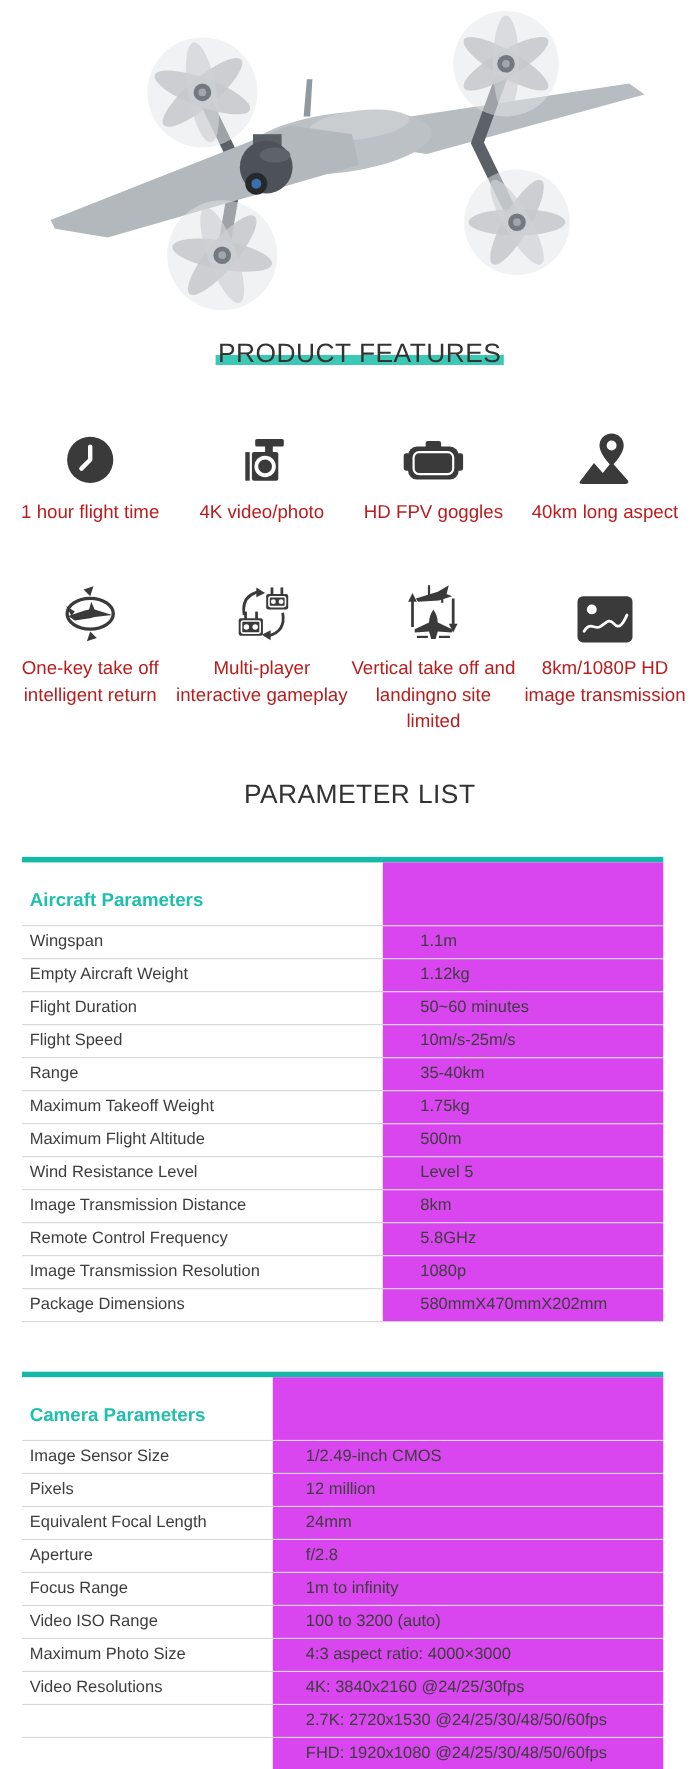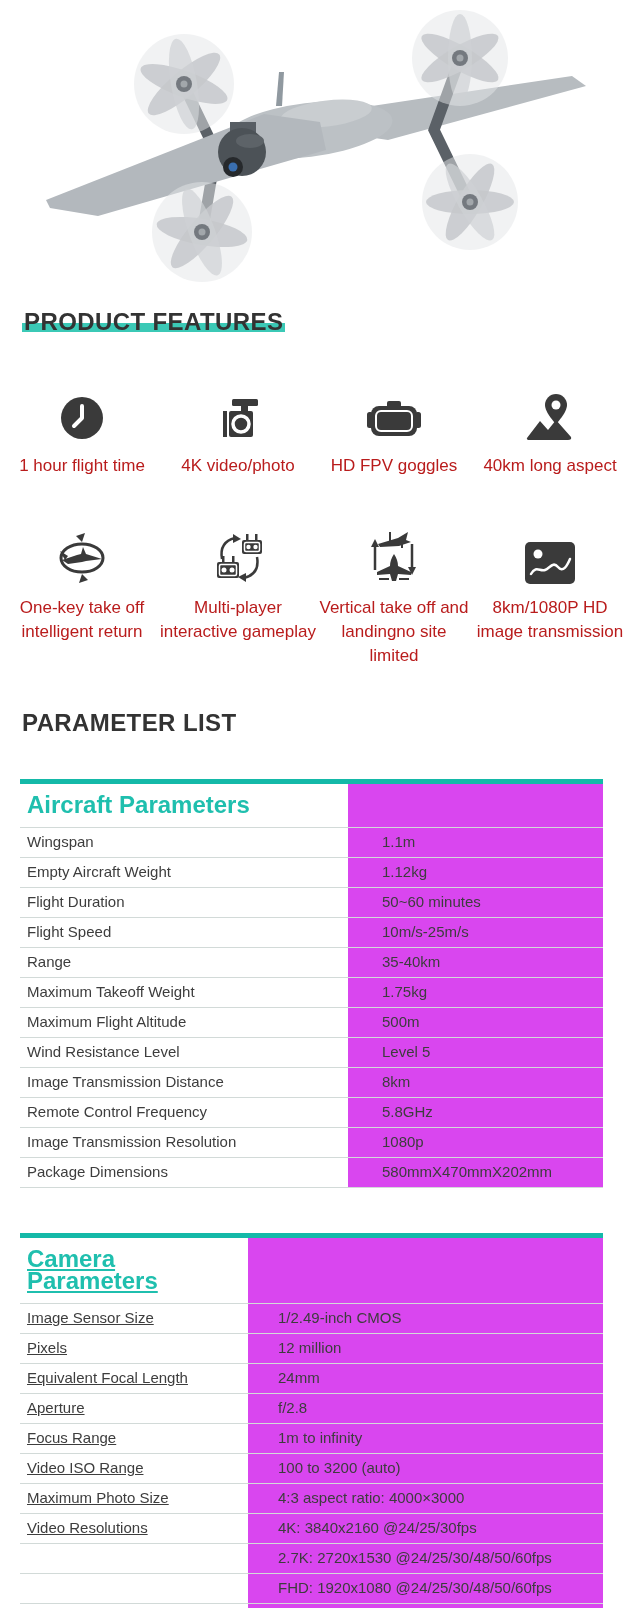--- a/index.html
+++ b/index.html
@@ -14,23 +14,24 @@
   }
 
   
   .hero { width: 632px; height: 296px; display: flex; justify-content: center; align-items: flex-start; }
   .hero svg { display: block; }
 
   
   .section-title {
     margin-left: 22px;
     font-size: 24px;
-    font-weight: 700;
+    font-weight: 400;
     letter-spacing: 0.4px;
     color: #333333;
+    text-align: center;
   }
   .features-title { margin-top: 12px; }
   .hl {
     background-image: linear-gradient(to bottom, transparent 54%, #3bc9b6 54%, #3bc9b6 88%, transparent 88%);
     padding: 0 2px;
   }
   .param-title { margin-top: 40px; }
 
   
   .features-grid {
@@ -57,28 +58,28 @@
     margin-left: 20px;
     border-top: 5px solid #14b9a8;
   }
   .ptable.aircraft { margin-top: 42px; }
   .ptable.camera { margin-top: 45px; }
   .p-row { display: flex; border-bottom: 1px solid #d2dad8; }
   .cell { font-size: 15px; line-height: 20px; padding: 4.5px 4px 4.5px 7px; }
   .cell-value { flex: 1; background: #d946ef; }
   .aircraft .cell-label { width: 328px; }
   .aircraft .cell-value { padding-left: 34px; }
-  .camera .cell-label { width: 228px; text-decoration: underline; }
+  .camera .cell-label { width: 228px; }
   .camera .cell-value { padding-left: 30px; }
   .p-header .cell-label {
     color: #1fbfae;
-    font-size: 24px;
+    font-size: 17px;
     font-weight: 700;
     line-height: 22px;
-    padding-top: 10px;
+    padding-top: 24px;
     padding-bottom: 11px;
   }
   .p-header .cell-value { padding-top: 11px; padding-bottom: 11px; line-height: 22px; }
 </style>
 </head>
 <body>
 
 <div class="hero">
   <svg width="560" height="292" viewBox="0 0 560 292">
 

